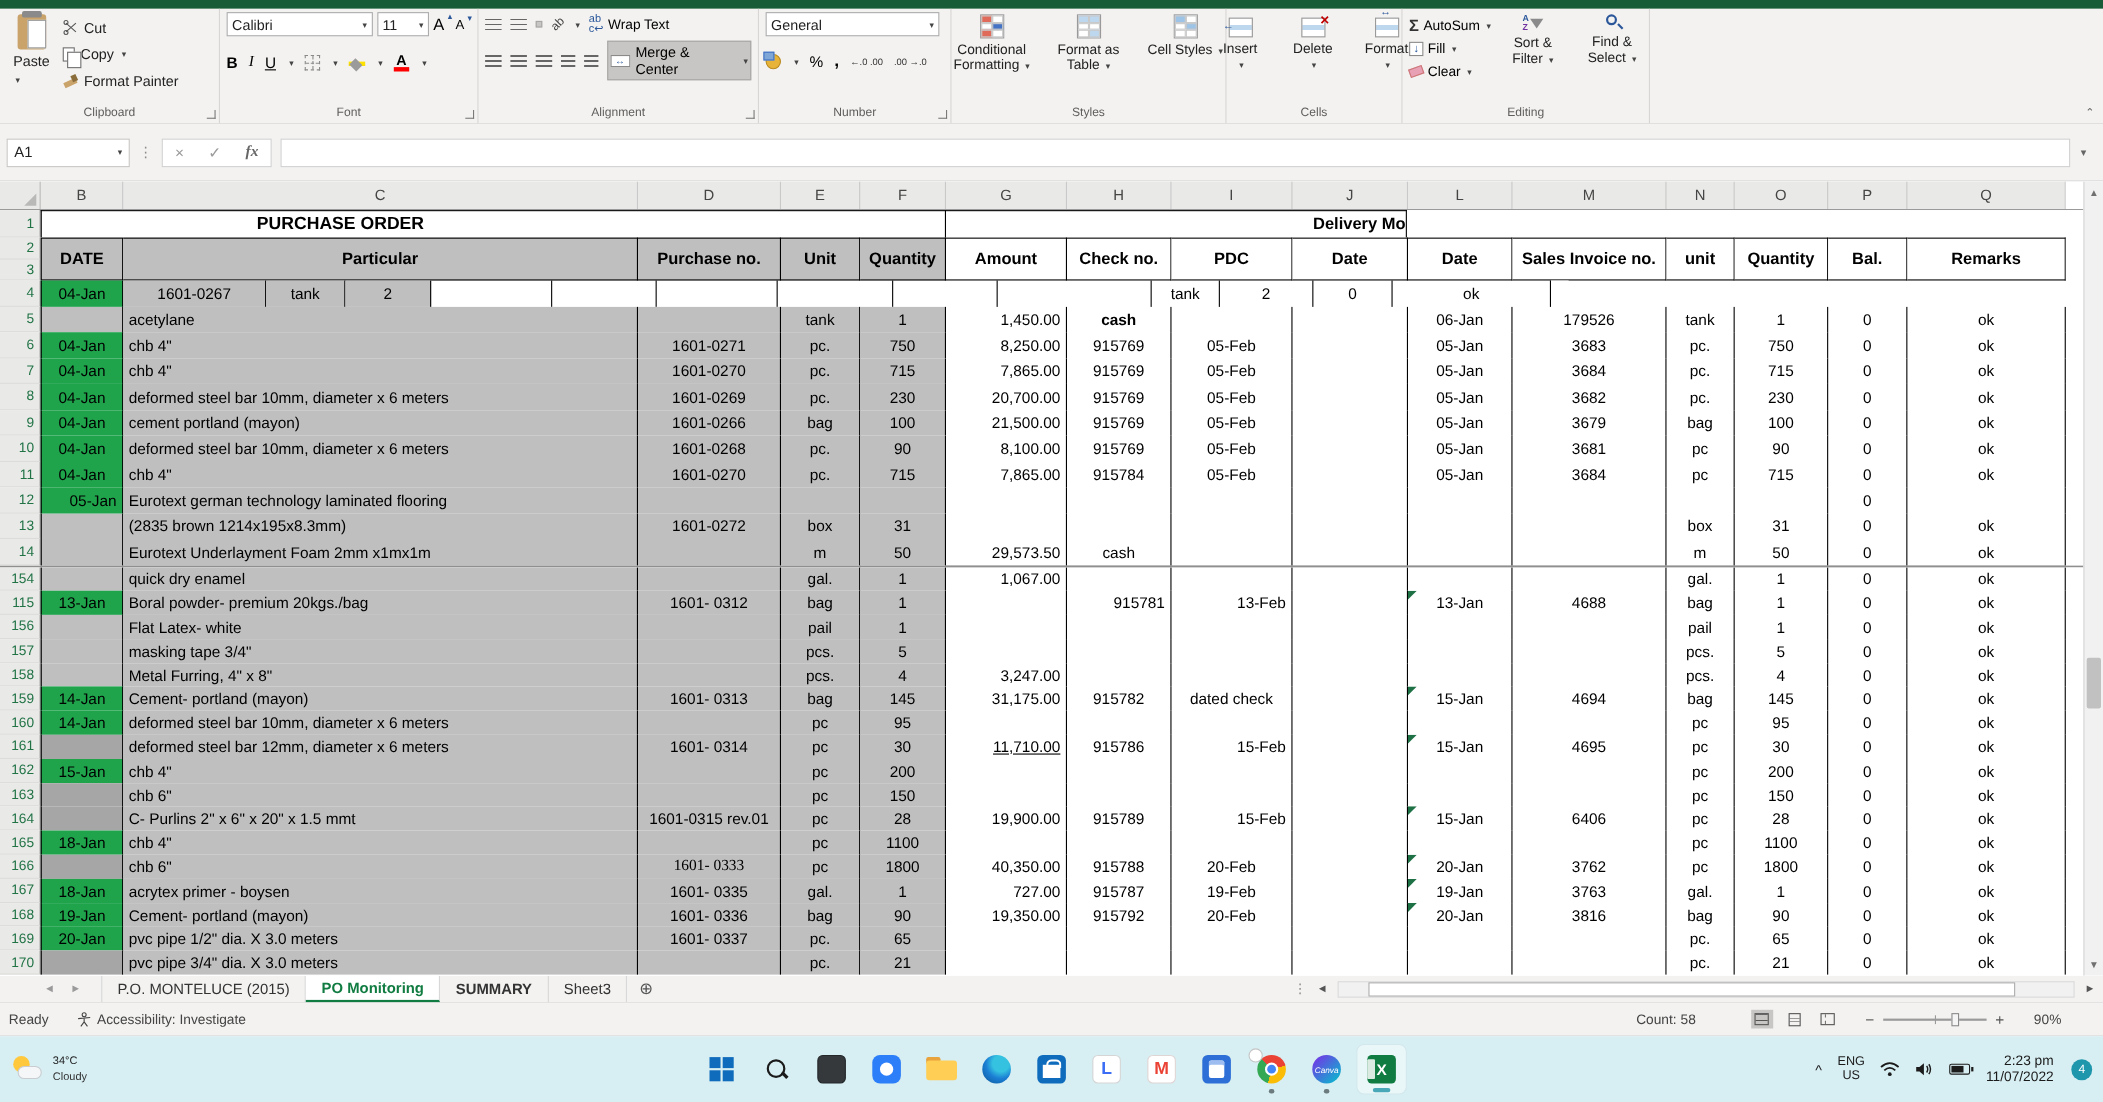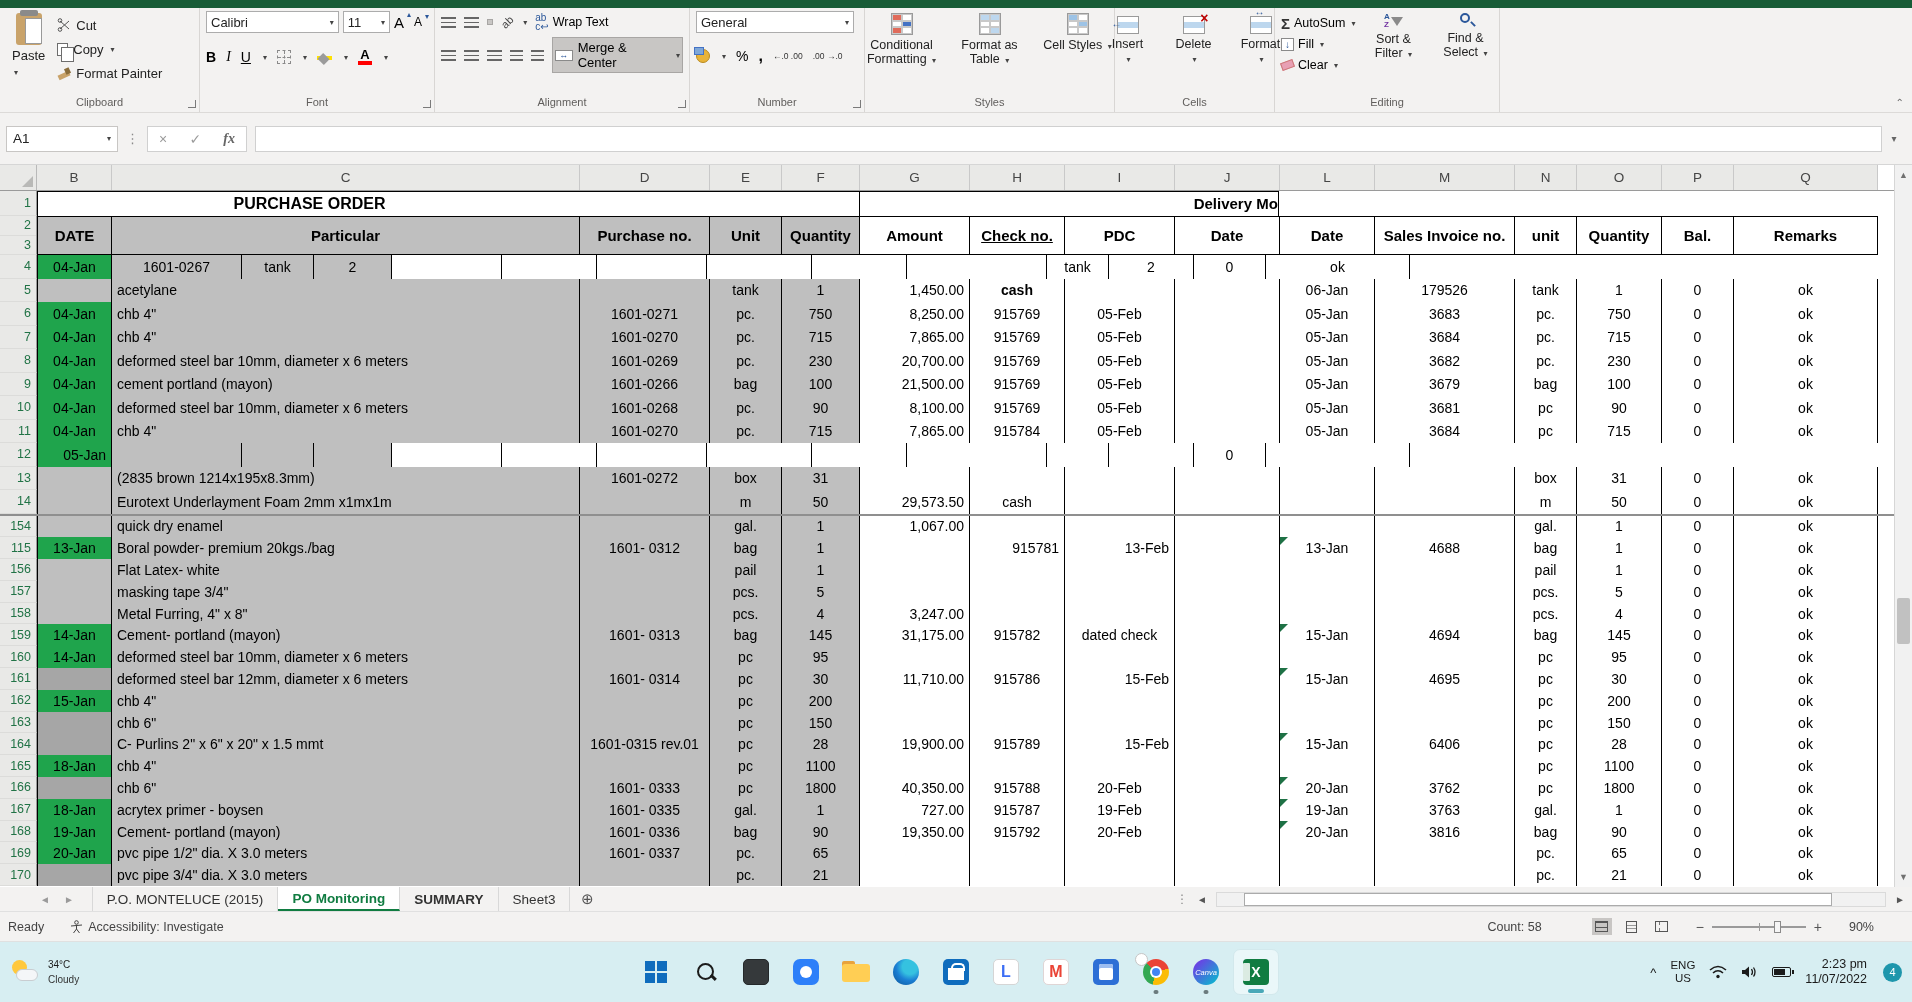--- a/index.html
+++ b/index.html
@@ -468,21 +468,21 @@
           <div class="gut gut23">
             <div class="gnum">2</div>
             <div class="gnum">3</div>
           </div>
           <div class="hcell grayh first" style="width: 75px;">DATE</div>
           <div class="hcell grayh" style="width: 468px;">Particular</div>
           <div class="hcell grayh" style="width: 130px;">Purchase no.</div>
           <div class="hcell grayh" style="width: 72px;">Unit</div>
           <div class="hcell grayh" style="width: 78px;">Quantity</div>
           <div class="hcell" style="width: 110px;">Amount</div>
-          <div class="hcell" style="width: 95px; text-decoration: underline;">Check no.</div>
+          <div class="hcell" style="width: 95px;">Check no.</div>
           <div class="hcell" style="width: 110px;">PDC</div>
           <div class="hcell" style="width: 105px;">Date</div>
           <div class="hcell" style="width: 95px;">Date</div>
           <div class="hcell" style="width: 140px;">Sales Invoice no.</div>
           <div class="hcell" style="width: 62px;">unit</div>
           <div class="hcell" style="width: 85px;">Quantity</div>
           <div class="hcell" style="width: 72px;">Bal.</div>
           <div class="hcell" style="width: 144px;">Remarks</div>
           <div class="sliver"></div>
         </div>
@@ -633,20 +633,21 @@
           <div class="cell ac" style="width: 140px;">3684</div>
           <div class="cell ac" style="width: 62px;">pc</div>
           <div class="cell ac" style="width: 85px;">715</div>
           <div class="cell ac" style="width: 72px;">0</div>
           <div class="cell ac" style="width: 144px;">ok</div>
           <div class="sliver"></div>
         </div>
         <div class="srow rt">
           <div class="gut">12</div>
           <div class="cell c0 green ar" style="width: 75px;">05-Jan</div>
+          <div class="cell al gray" style="width: 468px;">Eurotext german technology laminated flooring</div>
           <div class="cell ac gray" style="width: 130px;"></div>
           <div class="cell ac gray" style="width: 72px;"></div>
           <div class="cell ac gray" style="width: 78px;"></div>
           <div class="cell ar" style="width: 110px;"></div>
           <div class="cell ac" style="width: 95px;"></div>
           <div class="cell ac" style="width: 110px;"></div>
           <div class="cell ac" style="width: 105px;"></div>
           <div class="cell ac" style="width: 95px;"></div>
           <div class="cell ac" style="width: 140px;"></div>
           <div class="cell ac" style="width: 62px;"></div>
@@ -827,21 +828,21 @@
           <div class="cell ac" style="width: 144px;">ok</div>
           <div class="sliver"></div>
         </div>
         <div class="srow rb">
           <div class="gut">161</div>
           <div class="cell ac c0 dkgray" style="width: 75px;"></div>
           <div class="cell al gray" style="width: 468px;">deformed steel bar 12mm, diameter x 6 meters</div>
           <div class="cell ac gray" style="width: 130px;">1601- 0314</div>
           <div class="cell ac gray" style="width: 72px;">pc</div>
           <div class="cell ac gray" style="width: 78px;">30</div>
-          <div class="cell ar" style="width: 110px;">11,710.00</div>
+          <div class="cell ar" style="width: 110px; text-decoration: underline;">11,710.00</div>
           <div class="cell ac" style="width: 95px;">915786</div>
           <div class="cell ar" style="width: 110px;">15-Feb</div>
           <div class="cell ac" style="width: 105px;"></div>
           <div class="cell ac flag" style="width: 95px;">15-Jan</div>
           <div class="cell ac" style="width: 140px;">4695</div>
           <div class="cell ac" style="width: 62px;">pc</div>
           <div class="cell ac" style="width: 85px;">30</div>
           <div class="cell ac" style="width: 72px;">0</div>
           <div class="cell ac" style="width: 144px;">ok</div>
           <div class="sliver"></div>
@@ -919,21 +920,21 @@
           <div class="cell ac" style="width: 62px;">pc</div>
           <div class="cell ac" style="width: 85px;">1100</div>
           <div class="cell ac" style="width: 72px;">0</div>
           <div class="cell ac" style="width: 144px;">ok</div>
           <div class="sliver"></div>
         </div>
         <div class="srow rb">
           <div class="gut">166</div>
           <div class="cell ac c0 dkgray" style="width: 75px;"></div>
           <div class="cell al gray" style="width: 468px;">chb 6"</div>
-          <div class="cell ac gray" style="width: 130px;">1601- 0333</div>
+          <div class="cell ac gray" style="width: 130px; font-family: Liberation Serif, serif;">1601- 0333</div>
           <div class="cell ac gray" style="width: 72px;">pc</div>
           <div class="cell ac gray" style="width: 78px;">1800</div>
           <div class="cell ar" style="width: 110px;">40,350.00</div>
           <div class="cell ac" style="width: 95px;">915788</div>
           <div class="cell ac" style="width: 110px;">20-Feb</div>
           <div class="cell ac" style="width: 105px;"></div>
           <div class="cell ac flag" style="width: 95px;">20-Jan</div>
           <div class="cell ac" style="width: 140px;">3762</div>
           <div class="cell ac" style="width: 62px;">pc</div>
           <div class="cell ac" style="width: 85px;">1800</div>

